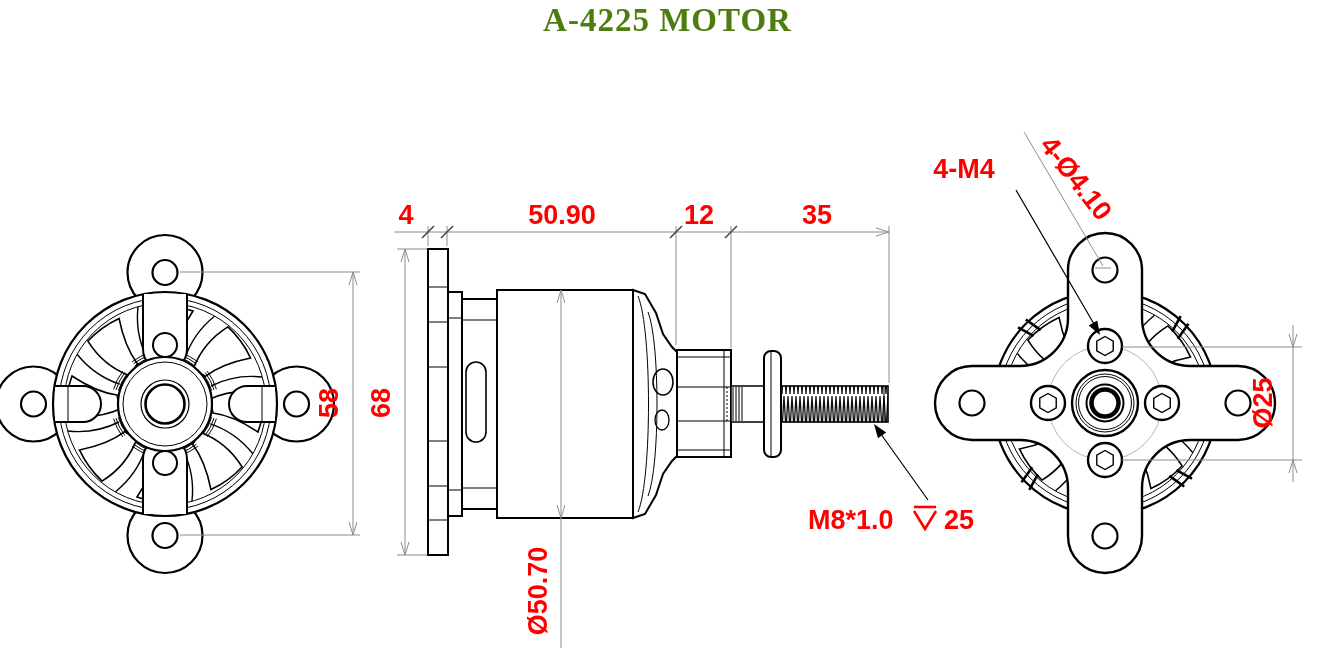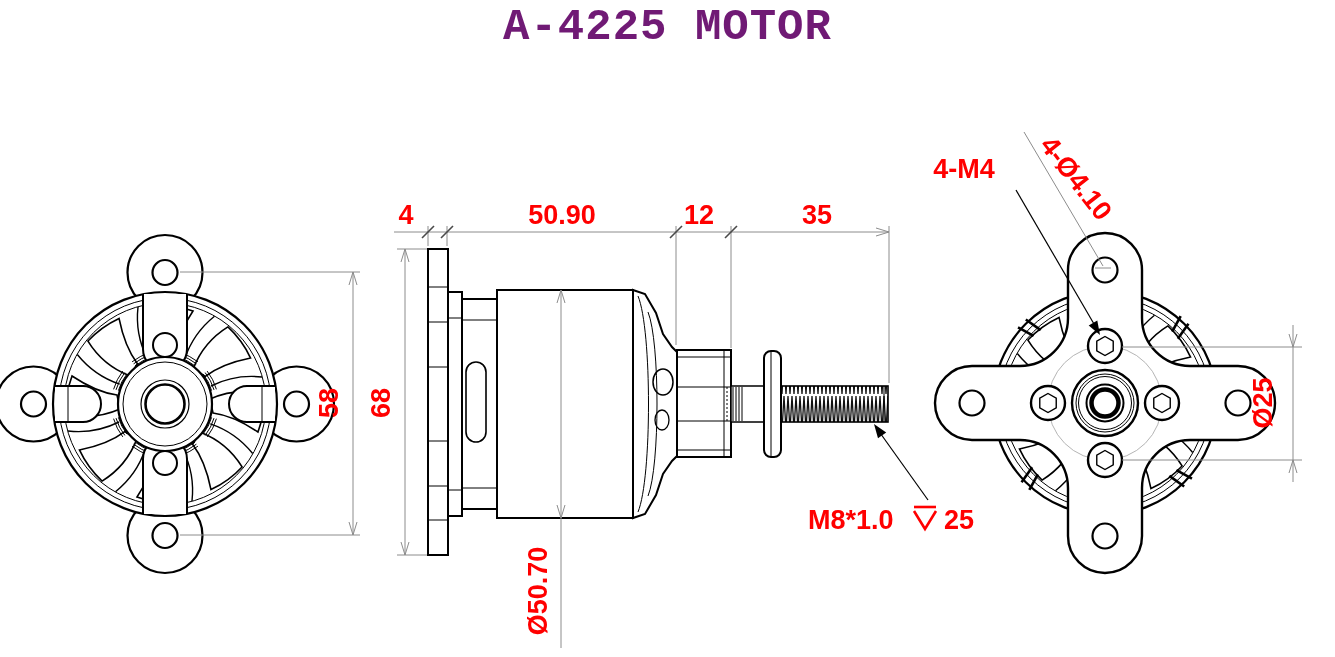--- a/index.html
+++ b/index.html
@@ -7,25 +7,25 @@
     position:relative;
     width:1335px;height:657px;
     background:#ffffff;
     font-family:"Liberation Sans", sans-serif;
     overflow:hidden;
   }
   .title{
     position:absolute;
     top:2px;left:0;right:0;
     text-align:center;
-    font-size:44px;
+    font-size:33px;
     font-weight:900;
     letter-spacing:1px;
-    color:#701a75;
-    font-family:Liberation Mono, monospace;
+    color:#4d7c0f;
+    font-family:Liberation Serif, serif;
   }
   svg{position:absolute;left:0;top:0;}
   svg text{
     font-family:"Liberation Sans", sans-serif;
     font-weight:bold;
     font-size:27px;
   }
   .dimtxt{fill:#ff0000;}
   .edge{stroke:#000;fill:none;}
   .edgeF{stroke:#000;fill:#fff;}

